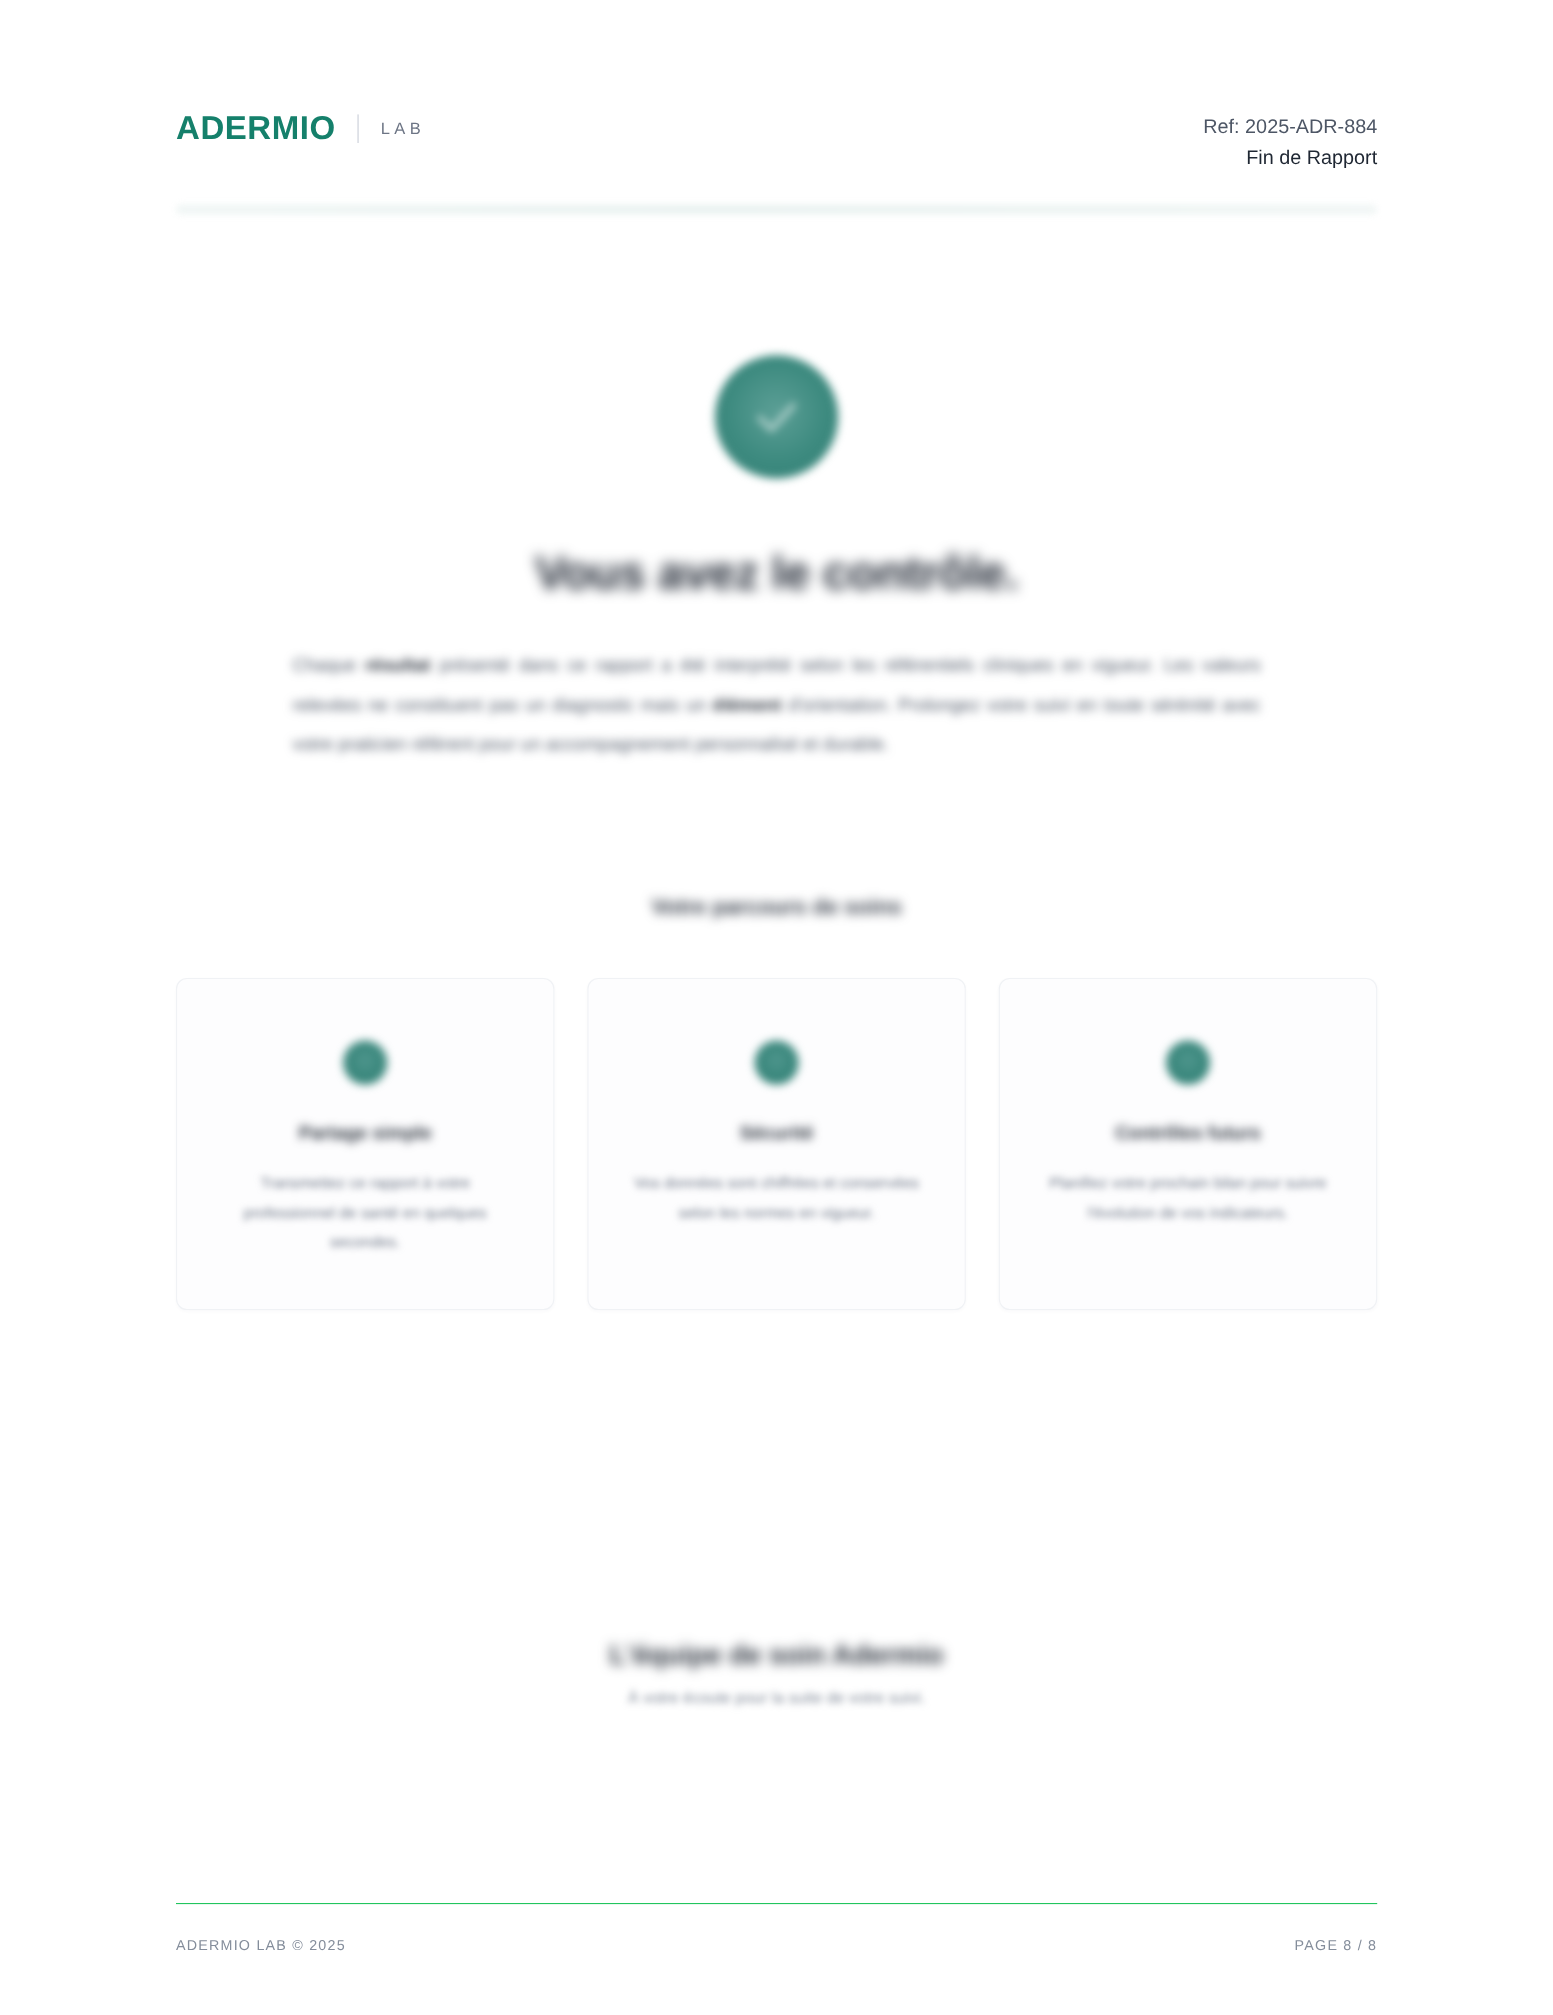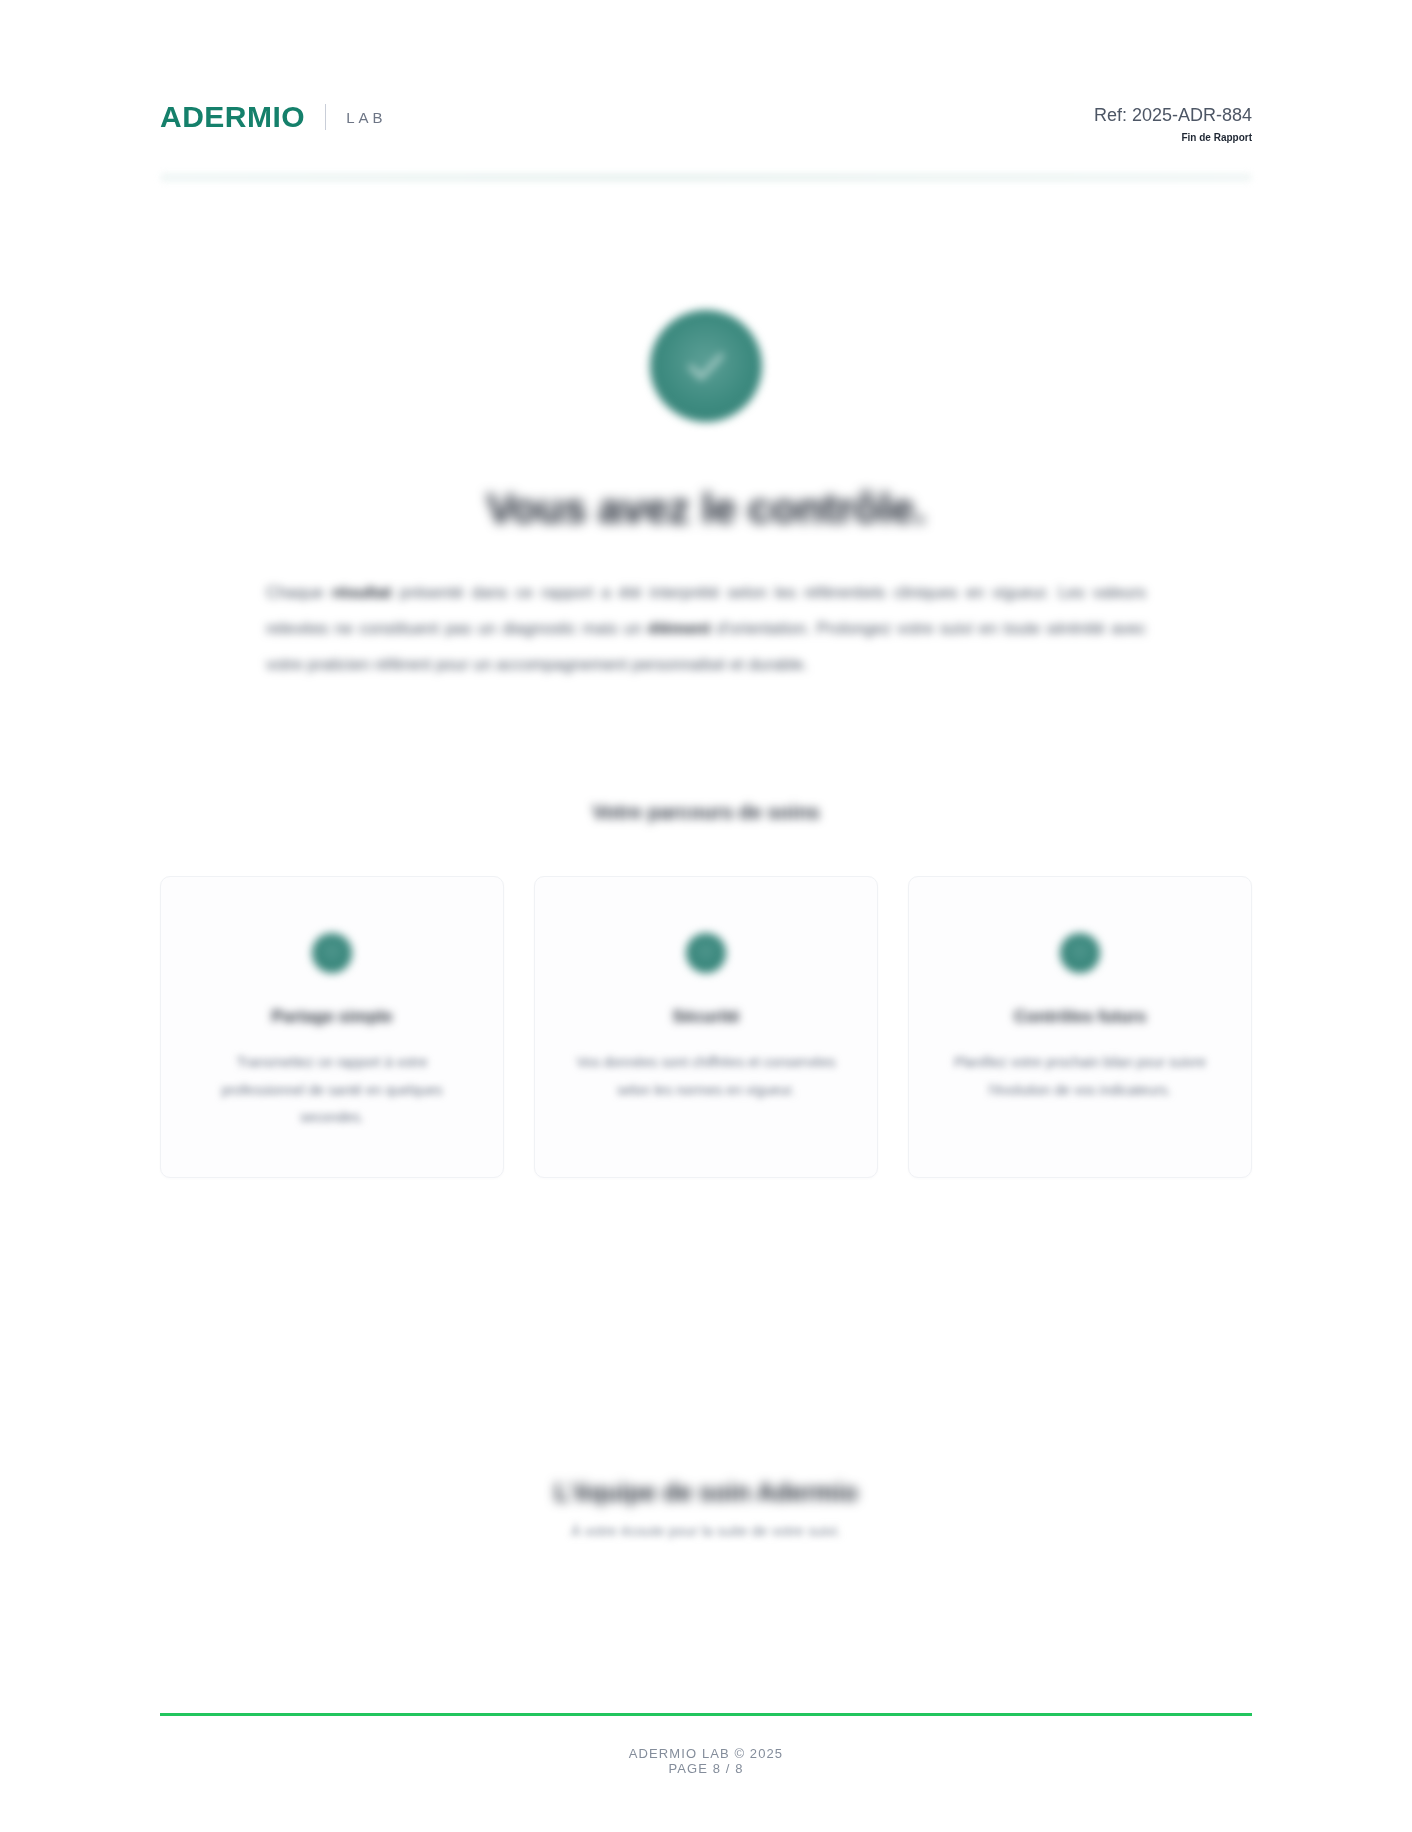--- a/index.html
+++ b/index.html
@@ -26,21 +26,21 @@
     font-size:30px;font-weight:bold;letter-spacing:.5px;
     color:#15806b;line-height:1;
   }
   .logo-div{width:1px;height:26px;background:#c9ced8;}
   .logo-sub{
     font-size:15px;letter-spacing:4px;font-weight:normal;
     color:#6d7585;line-height:1;
   }
   .header-right{text-align:right;line-height:1.55;}
   .ref-line{font-size:18px;color:#4d5665;}
-  .ref-title{font-size:10px;color:#1f2733;font-weight:bold;}
+  .ref-title{font-size:18px;color:#1f2733;font-weight:normal;}
 
   .accent-bar{
     margin:28px 160px 0 160px;height:9px;border-radius:5px;
     background:linear-gradient(90deg,#eef5f4 0%,#e7f1ef 45%,#eff5f4 100%);
     filter:blur(3px);opacity:.85;
   }
 
   
   .main{flex:1;padding:0 160px;}
 
@@ -102,24 +102,23 @@
   .closing-title{
     font-size:25px;font-weight:bold;color:#2a313c;filter:blur(5.5px);
   }
   .closing-sub{
     margin-top:16px;font-size:14.5px;color:#828b99;filter:blur(3.6px);
   }
 
   
   .footer{
     margin:0 160px;padding:30px 0 0 0;
-    border-top:3px solid #22c55e;
-    display:flex;align-items:center;justify-content:space-between;
+    border-top:1px solid #22c55e;
+    display:flex;align-items:flex-start;justify-content:space-between;
     padding-bottom:56px;
-    flex-direction:column;
   }
   .footer span{
     font-size:13px;letter-spacing:1.1px;color:#848d9b;
   }
 </style>
 </head>
 <body>
 
 <div class="page">
 

